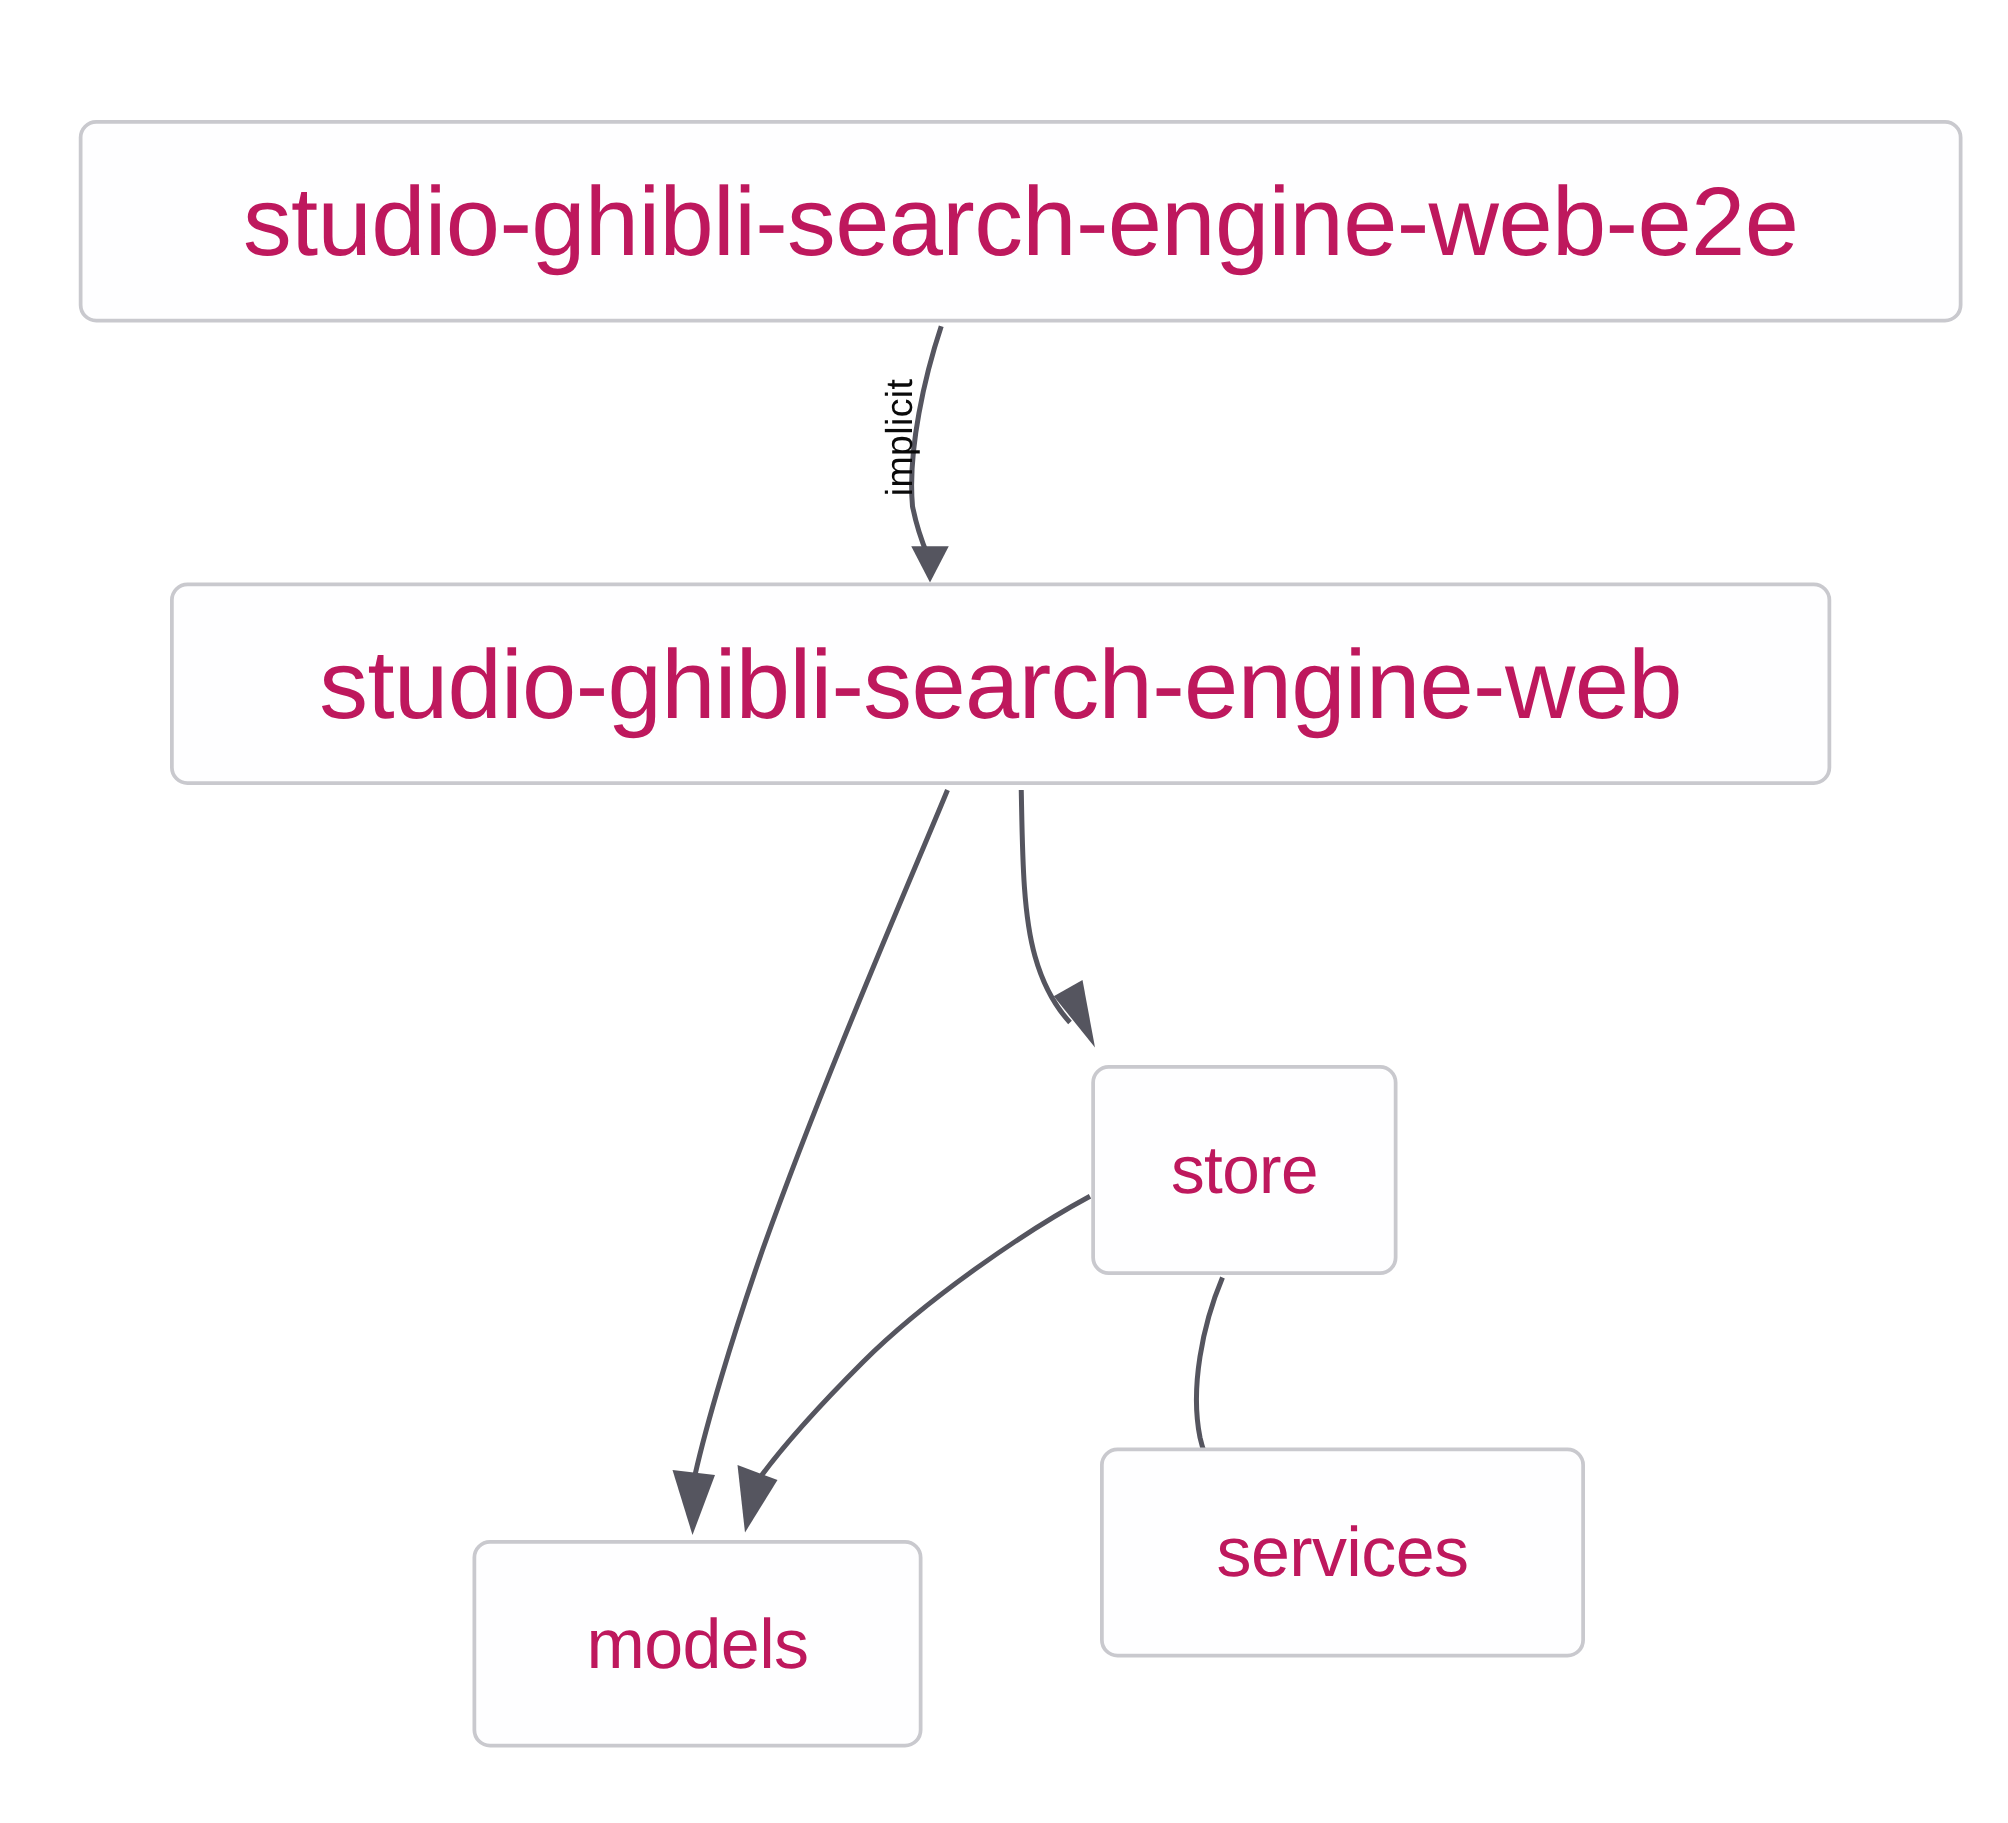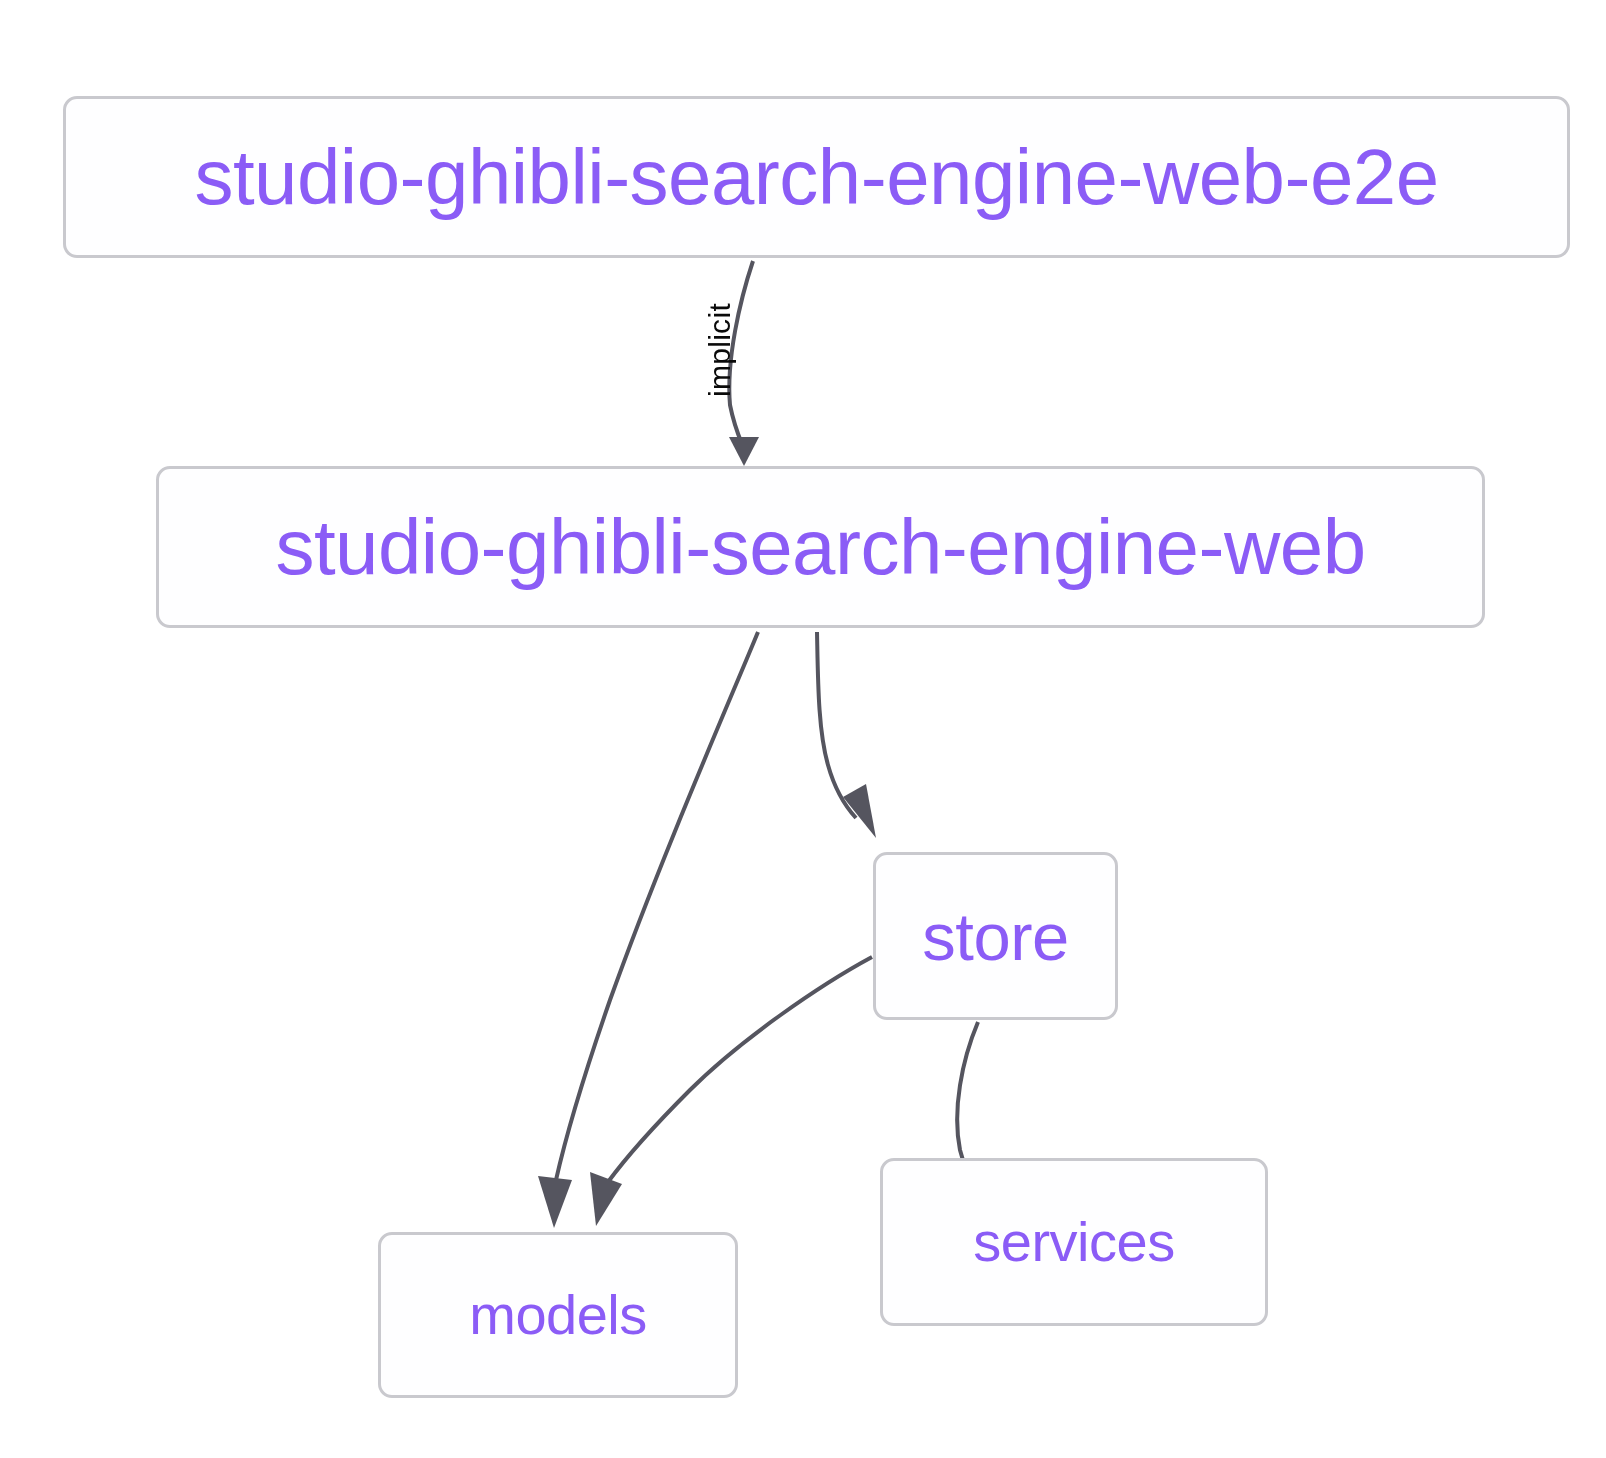--- a/index.html
+++ b/index.html
@@ -49,27 +49,27 @@
     box-sizing: border-box;
     background: #fefeff;
     border: 3px solid #c9c9ce;
     border-radius: 14px;
     display: flex;
     align-items: center;
     justify-content: center;
     overflow: hidden;
   }
   .node-label {
-    color: #8b5cf6;
+    color: #be185d;
     white-space: nowrap;
     line-height: 1;
     letter-spacing: -0.5px;
   }
   .node-lg .node-label { font-size: 78px; }
-  .node-md .node-label { font-size: 67px; }
+  .node-md .node-label { font-size: 54px; }
   .node-sm .node-label { font-size: 56px; }
 </style>
 </head>
 <body>
 
 <div id="graph-root">
 
   <svg class="graph-svg" viewBox="0 0 1606 1458">
 
     <g>
@@ -97,21 +97,21 @@
       <path class="edge-path" d="M 978,1022 C 962,1060 952,1110 960,1150 C 965,1172 975,1188 985,1200"></path>
       <polygon class="edge-arrow" points="1007,1228 969,1190 992,1178"></polygon>
     </g>
 
   </svg>
 
   <div class="node-box node-lg" style="left:63px; top:96px; width:1507px; height:162px;">
     <span class="node-label">studio-ghibli-search-engine-web-e2e</span>
   </div>
 
-  <div class="node-box node-lg" style="left:156px; top:466px; width:1329px; height:162px;">
+  <div class="node-box node-lg" style="left:136px; top:466px; width:1329px; height:162px;">
     <span class="node-label">studio-ghibli-search-engine-web</span>
   </div>
 
   <div class="node-box node-md" style="left:873px; top:852px; width:245px; height:168px;">
     <span class="node-label">store</span>
   </div>
 
   <div class="node-box node-sm" style="left:378px; top:1232px; width:360px; height:166px;">
     <span class="node-label">models</span>
   </div>

